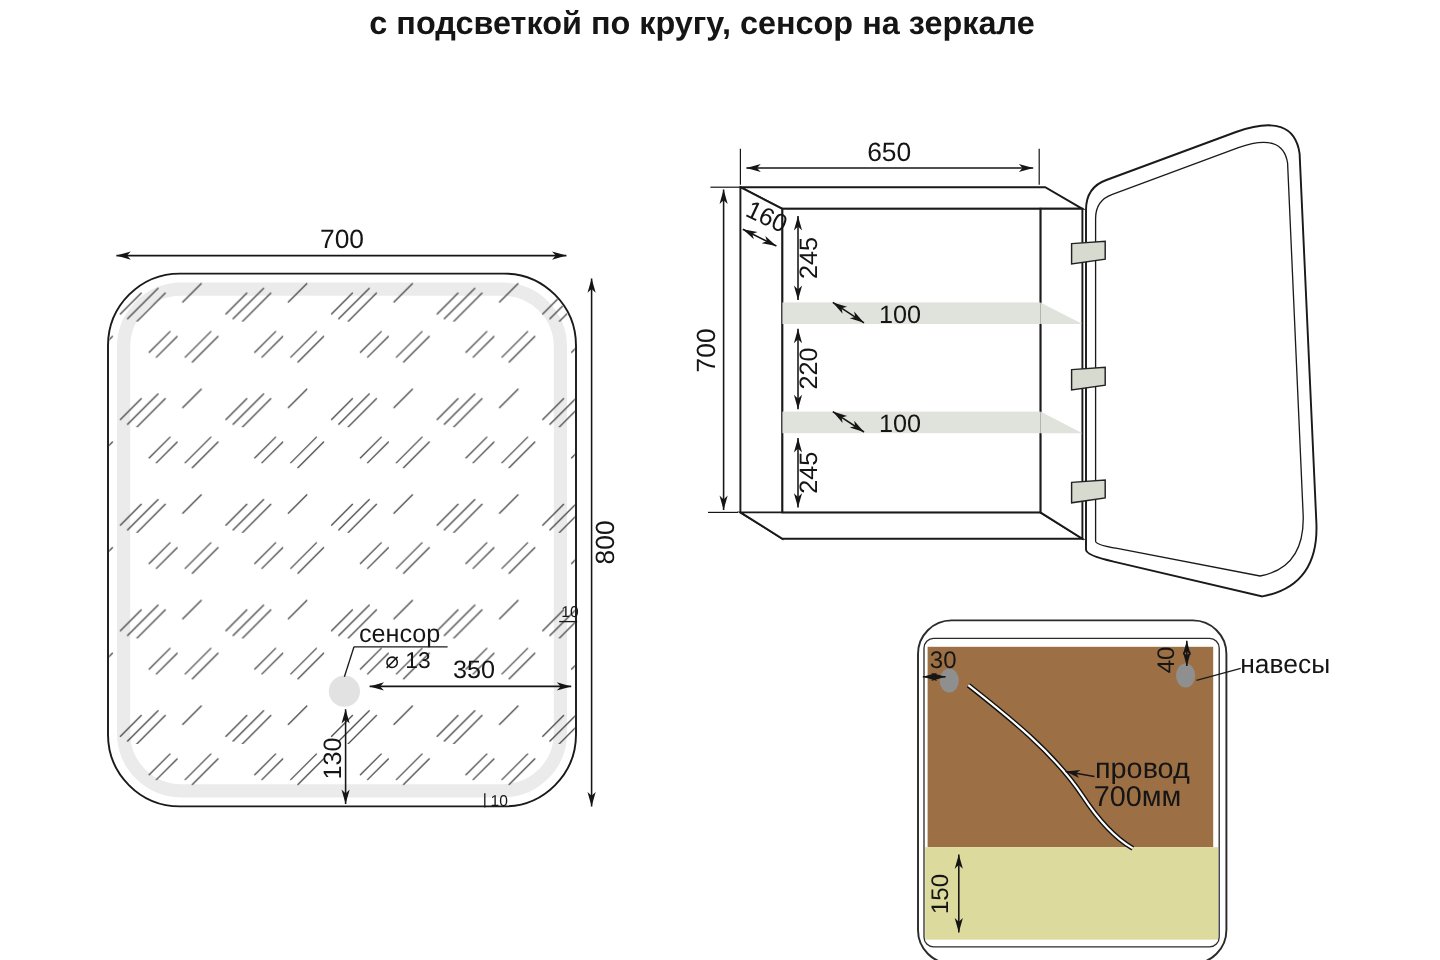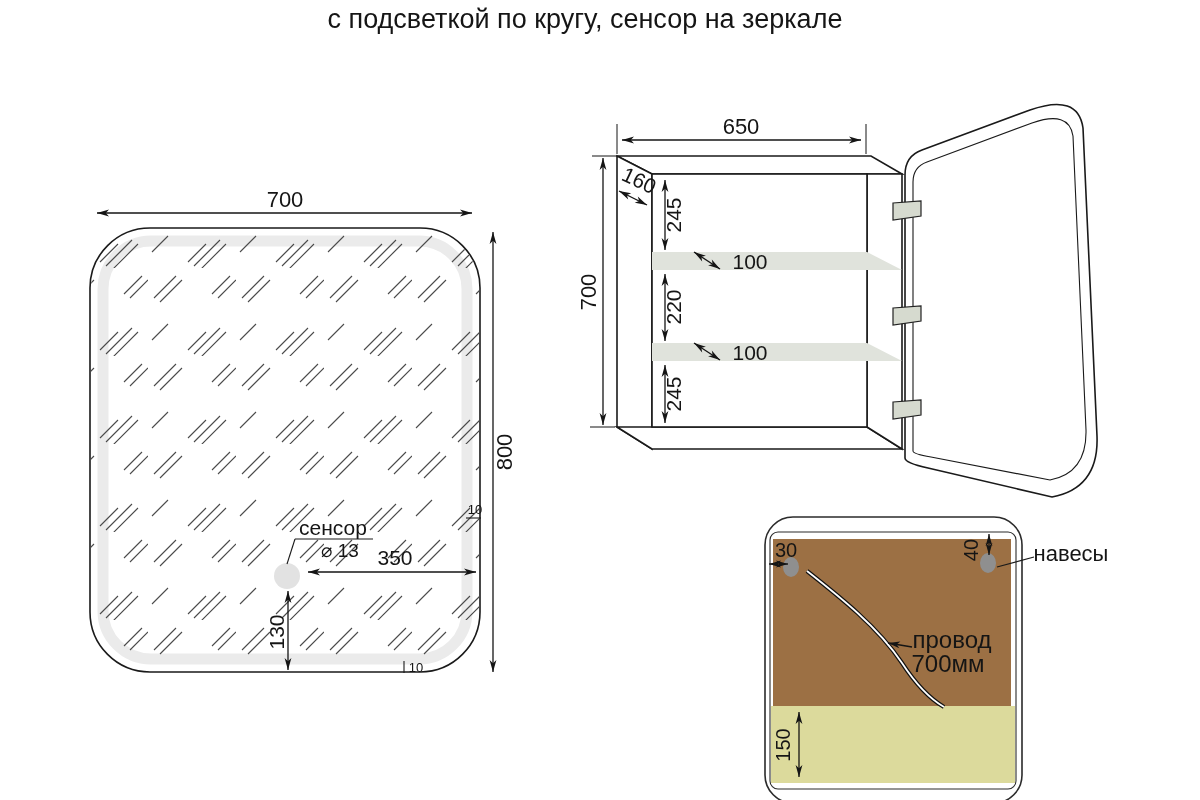--- a/index.html
+++ b/index.html
@@ -1,20 +1,20 @@
 <!DOCTYPE html>
 <html><head>
 <meta charset="utf-8">
 <style>
   html,body{margin:0;padding:0;background:#fff;}
   .page{position:relative;width:1200px;height:800px;background:#fff;overflow:hidden;
         font-family:"Liberation Sans",sans-serif;color:#111;}
   .hdr{position:absolute;left:0;top:2px;width:1170px;text-align:center;}
   .title{font-size:40px;font-weight:bold;letter-spacing:-0.5px;color:#151515;line-height:1.05;}
-  .subtitle{font-size:27px;font-weight:400;color:#151515;margin-top:2px;}
+  .subtitle{font-size:27px;font-weight:700;color:#151515;margin-top:2px;}
   svg{position:absolute;overflow:visible;}
   svg text{font-family:"Liberation Sans",sans-serif;fill:#151515;}
   .dim{stroke:#151515;stroke-width:1.3;fill:none;}
   .ext{stroke:#151515;stroke-width:1;fill:none;}
   .outline{stroke:#1a1a1a;stroke-width:1.6;fill:#fff;}
   .thin{stroke:#1a1a1a;stroke-width:1.1;fill:none;}
   .lbl{font-size:21px;}
   .lbl2{font-size:22px;}
   .sm{font-size:13px;}
 </style>

